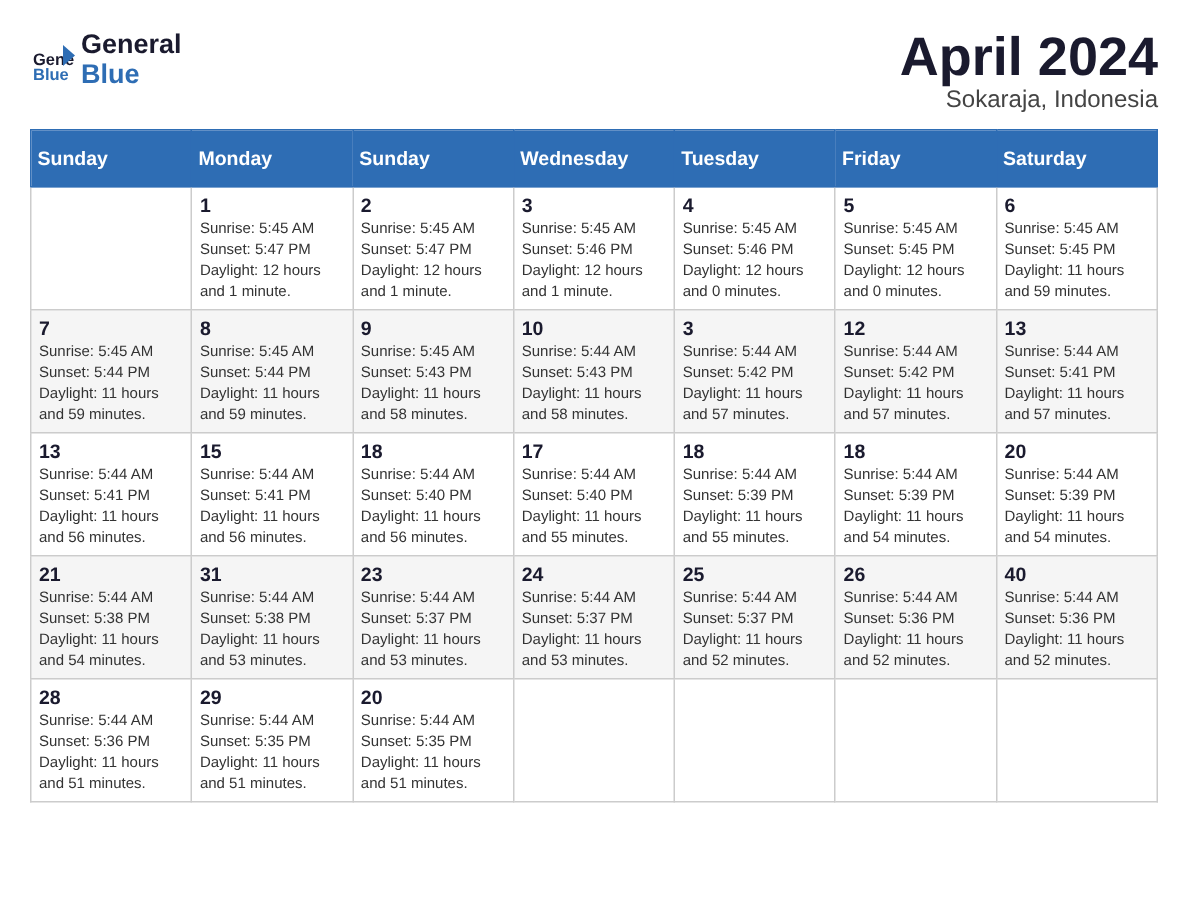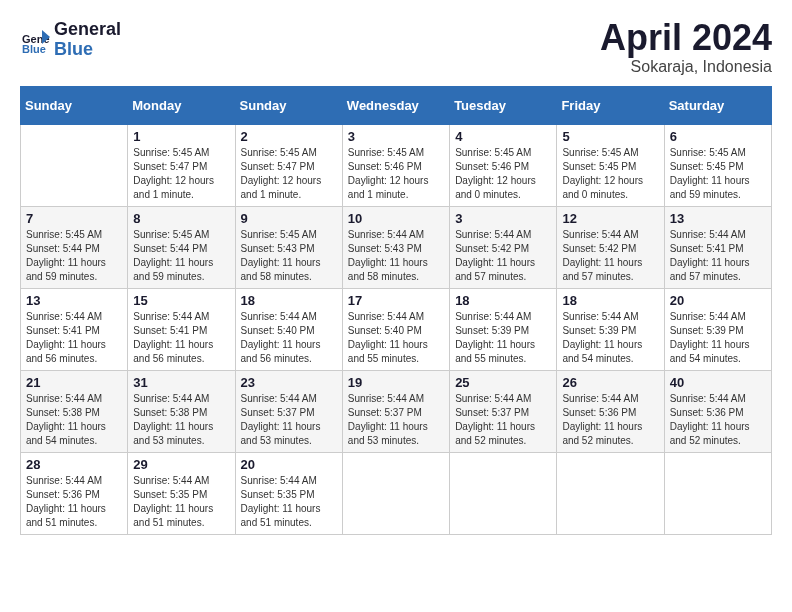--- a/index.html
+++ b/index.html
@@ -225,21 +225,21 @@
         </td>
         <td>
           <span class="day-number">31</span>
           <div class="day-info">Sunrise: 5:44 AM<br>Sunset: 5:38 PM<br>Daylight: 11 hours<br>and 53 minutes.</div>
         </td>
         <td>
           <span class="day-number">23</span>
           <div class="day-info">Sunrise: 5:44 AM<br>Sunset: 5:37 PM<br>Daylight: 11 hours<br>and 53 minutes.</div>
         </td>
         <td>
-          <span class="day-number">19</span>
+          <span class="day-number">24</span>
           <div class="day-info">Sunrise: 5:44 AM<br>Sunset: 5:37 PM<br>Daylight: 11 hours<br>and 53 minutes.</div>
         </td>
         <td>
           <span class="day-number">25</span>
           <div class="day-info">Sunrise: 5:44 AM<br>Sunset: 5:37 PM<br>Daylight: 11 hours<br>and 52 minutes.</div>
         </td>
         <td>
           <span class="day-number">26</span>
           <div class="day-info">Sunrise: 5:44 AM<br>Sunset: 5:36 PM<br>Daylight: 11 hours<br>and 52 minutes.</div>
         </td>

